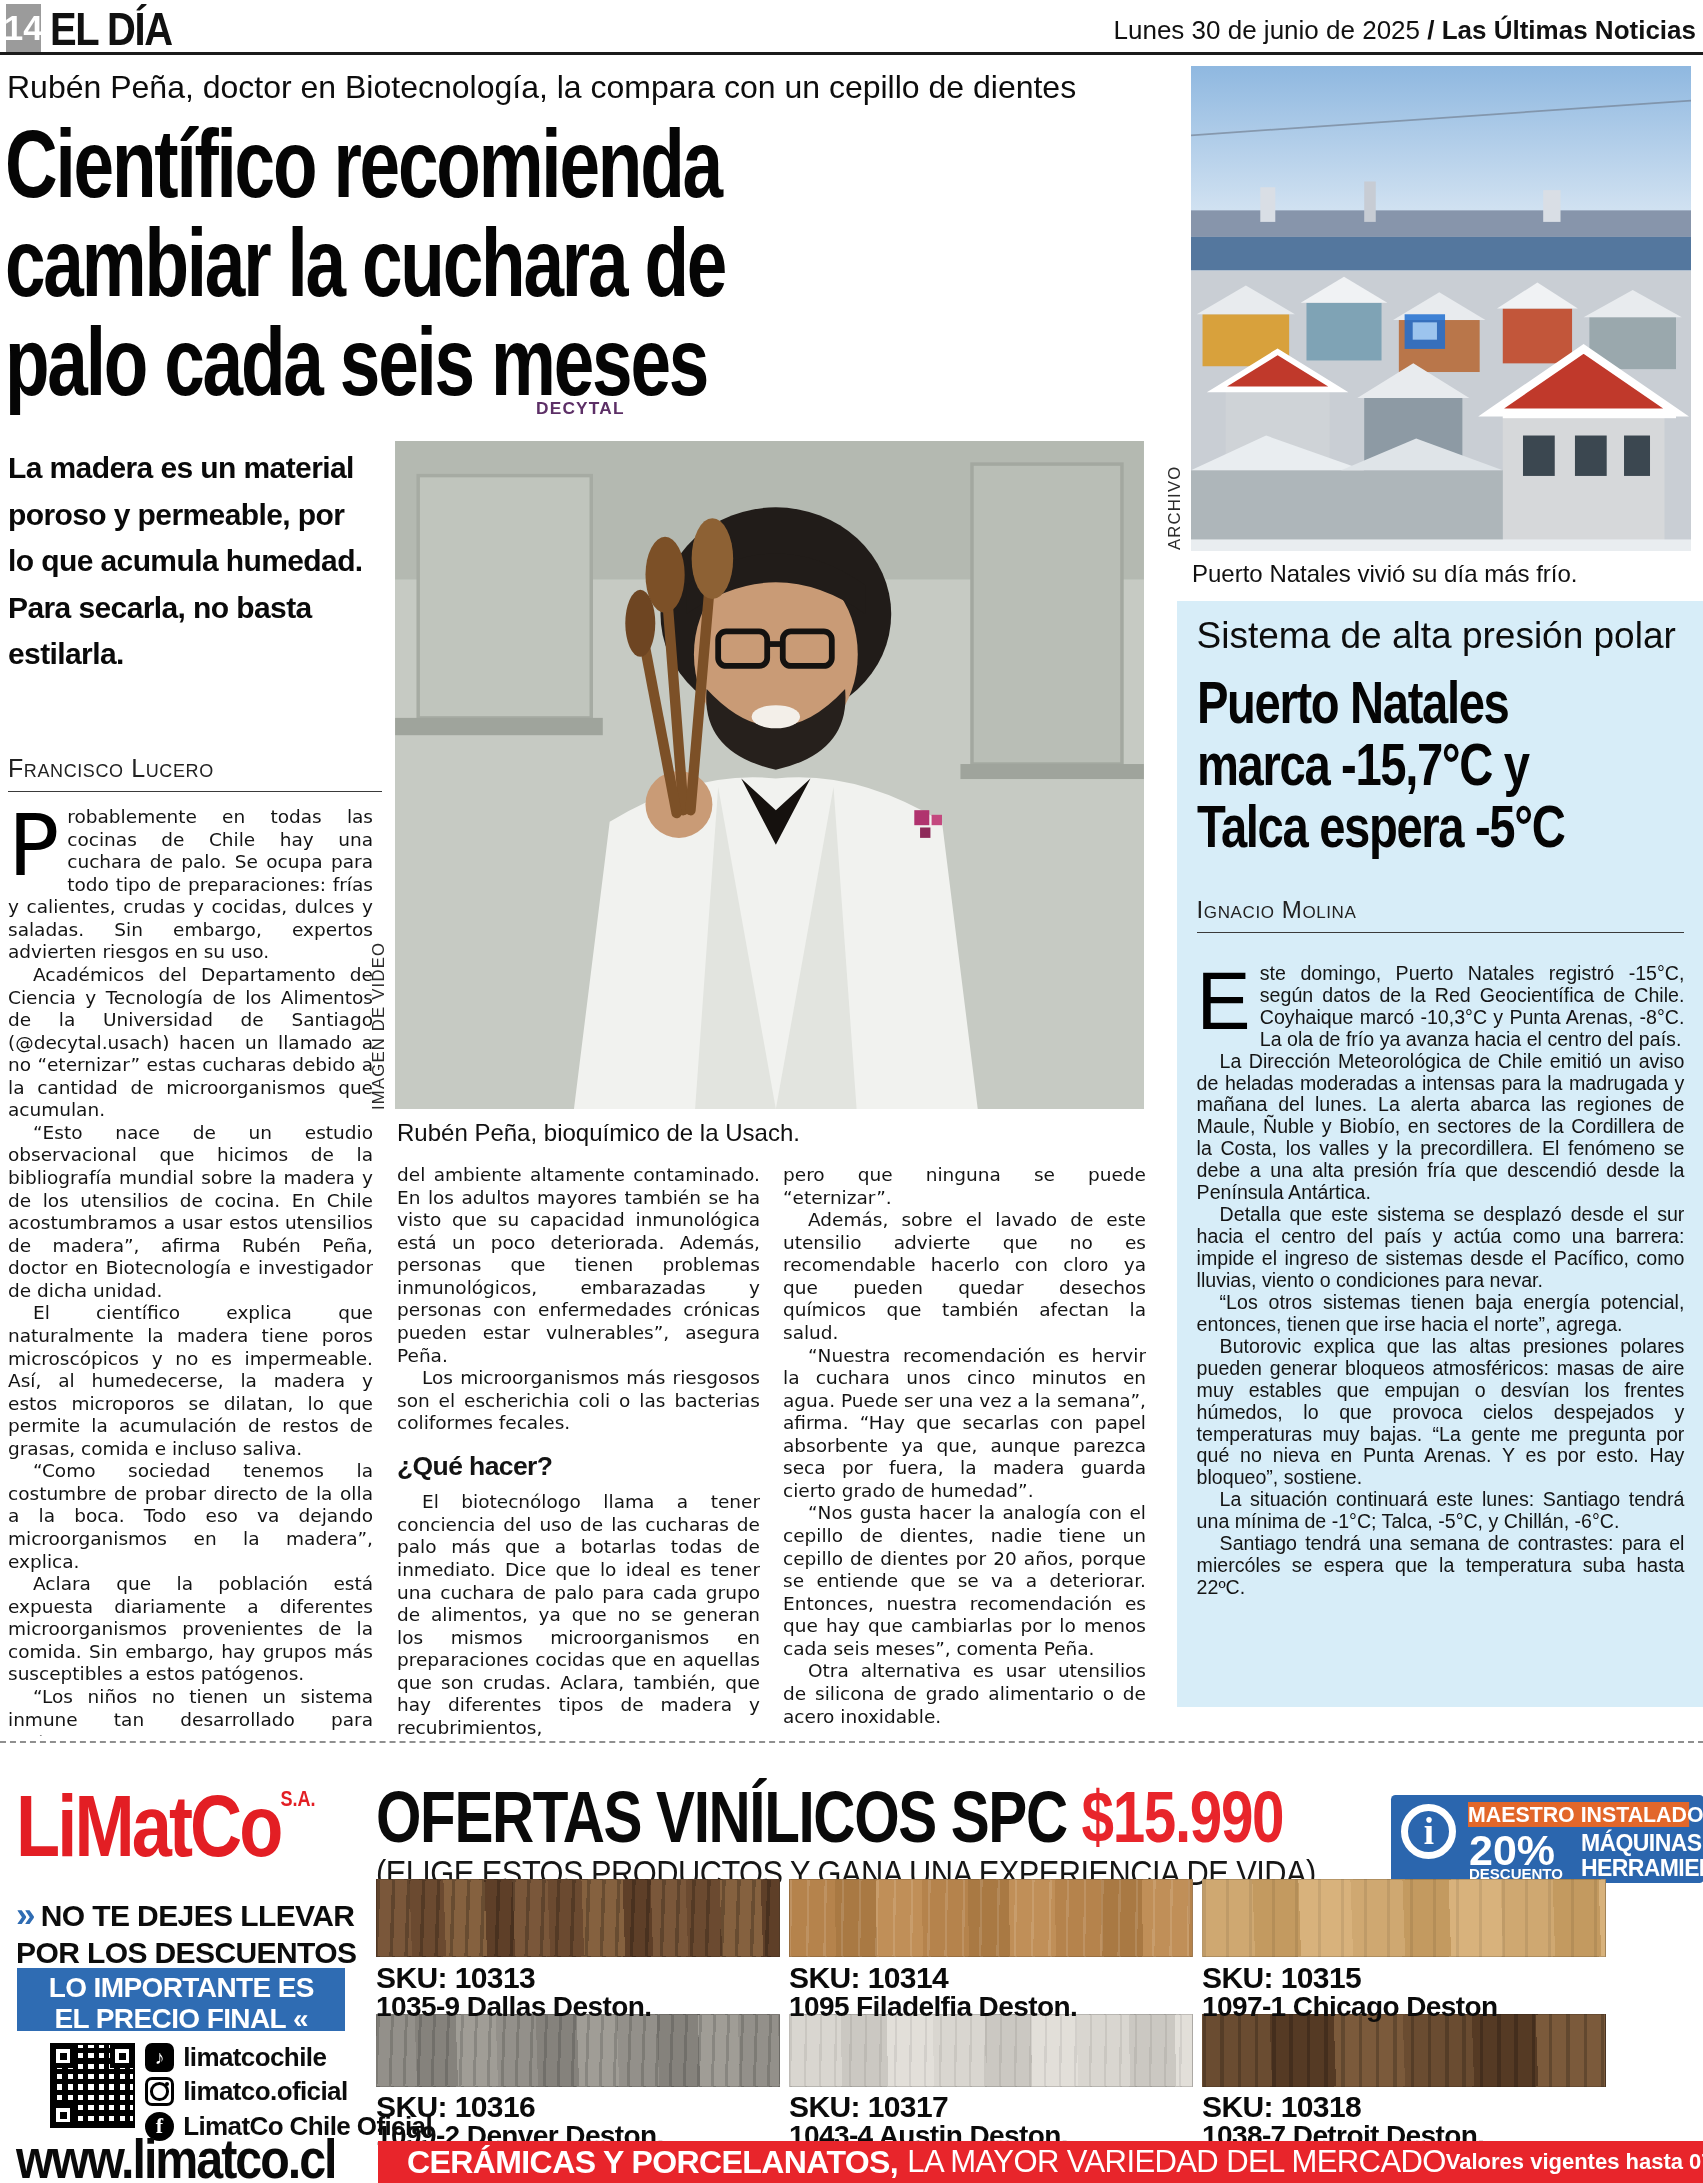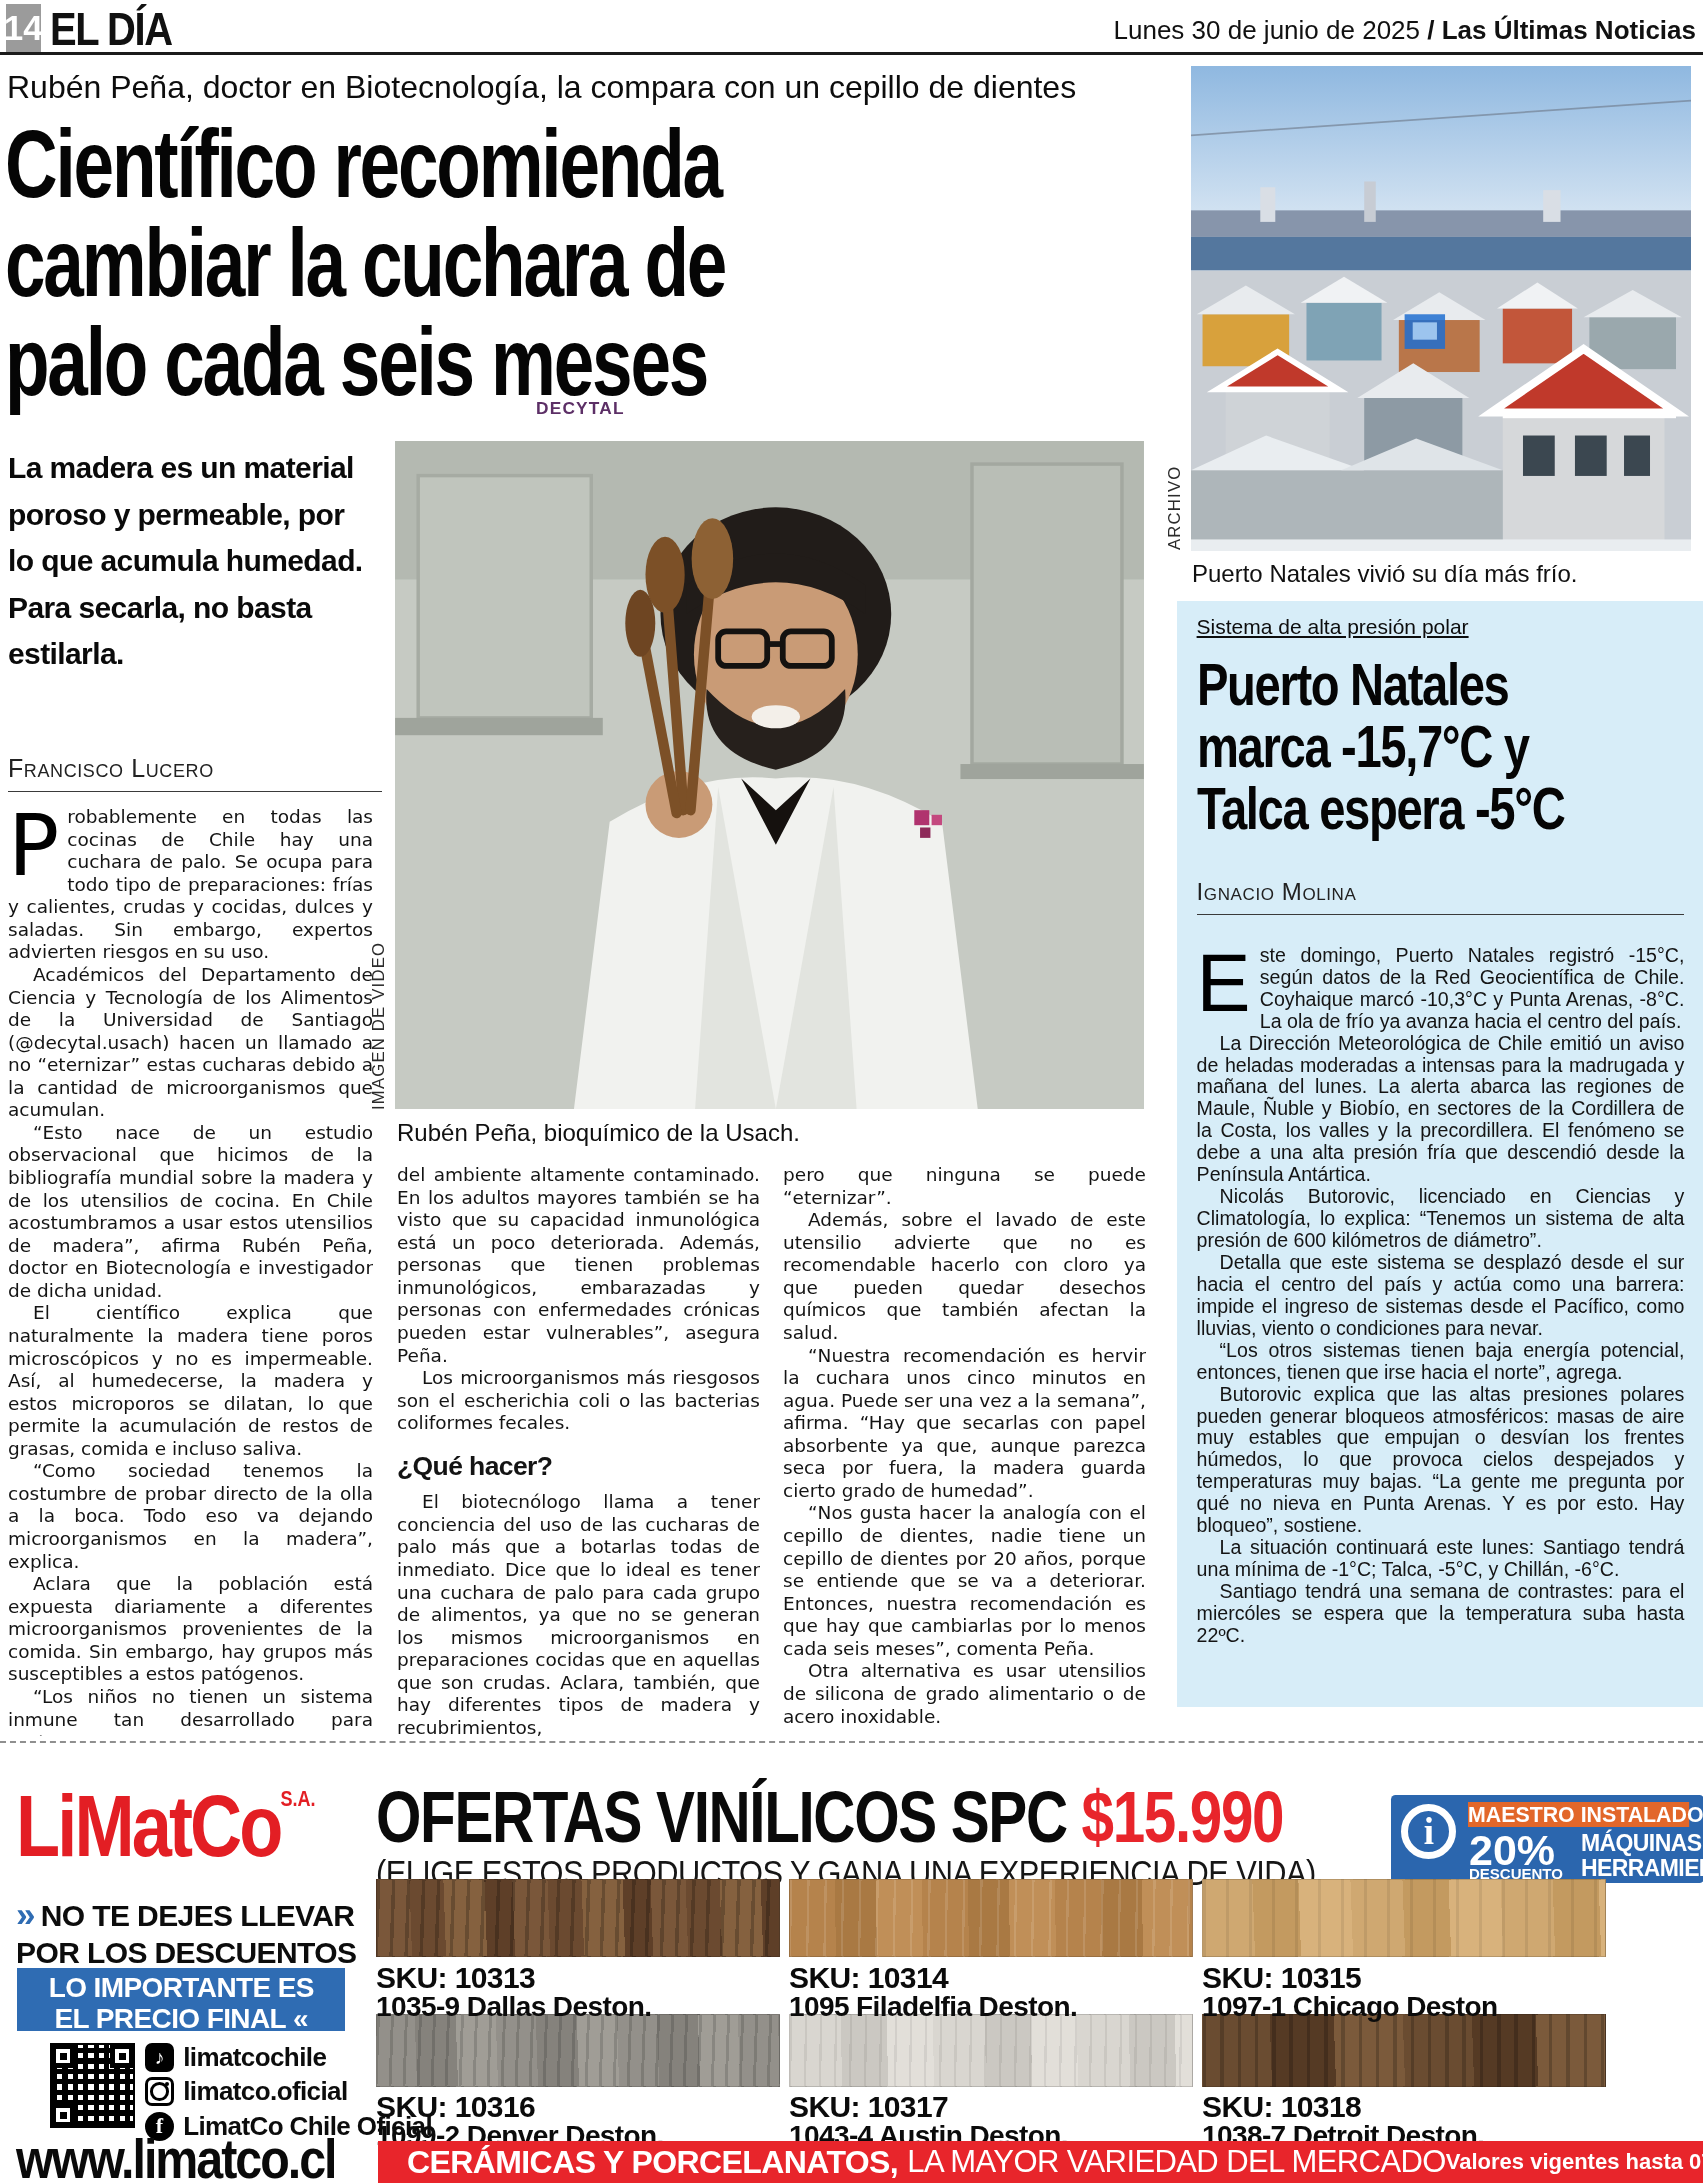--- a/index.html
+++ b/index.html
@@ -42,21 +42,21 @@
              letter-spacing:1.2px; white-space:nowrap; }
   #credit-video { left:369px; top:825px; height:285px; }
   #credit-archivo { left:1165px; top:420px; height:130px; }
   
   #photo-main { position:absolute; left:395px; top:441px; width:749px; height:668px; background:#c3c7c1; overflow:hidden; }
   #coat-logo { position:absolute; left:536px; top:398px; font-size:17.3px; font-weight:bold; color:#5c2f66; letter-spacing:1.2px; }
   #photo-right { position:absolute; left:1191px; top:66px; width:500px; height:485px; background:#a8c6e4; overflow:hidden; }
   
   #caption-right { position:absolute; left:1192px; top:560px; width:508px; }
   #blue-panel { position:absolute; left:1177px; top:601px; width:527px; height:1106px; background:#d7edf8; padding:14px 19.6px 0 19.6px; }
-  .kicker2 { font-size:21px; color:#0d0d0d;text-decoration:underline; }
+  .kicker2 { font-size:37px; color:#0d0d0d; }
   .headline2 { margin-top:16px; }
   .headline2 .hl2 { font-weight:bold; font-size:59px; line-height:1.05; letter-spacing:-1.7px;
                     transform:scaleX(.8); transform-origin:left top; white-space:nowrap; color:#050505; }
   .byline2 { margin-top:37px; font-size:24px; font-variant:small-caps; letter-spacing:0.6px;
              border-bottom:1.7px solid #3a3a3a; padding-bottom:8px; color:#222; }
   .body2 { margin-top:30px; font-size:19.6px; line-height:1.12; text-align:justify; color:#141414; }
   .body2 p { text-indent:23px; }
   .body2 p.noindent { text-indent:0; }
   .dropcap2::first-letter { float:left; font-size:81px; line-height:.8; padding:5.8px 9.2px 0 0; color:#000; }
   
@@ -288,21 +288,20 @@
     <div class="kicker2">Sistema de alta presión polar</div>
     <div class="headline2">
       <div class="hl2">Puerto Natales</div>
       <div class="hl2">marca -15,7°C y</div>
       <div class="hl2">Talca espera -5°C</div>
     </div>
     <div class="byline2">Ignacio Molina</div>
     <div class="body2">
       <p class="noindent dropcap2">Este domingo, Puerto Natales registró -15°C, según datos de la Red Geocientífica de Chile. Coyhaique marcó -10,3°C y Punta Arenas, -8°C. La ola de frío ya avanza hacia el centro del país.</p>
       <p>La Dirección Meteorológica de Chile emitió un aviso de heladas moderadas a intensas para la madrugada y mañana del lunes. La alerta abarca las regiones de Maule, Ñuble y Biobío, en sectores de la Cordillera de la Costa, los valles y la precordillera. El fenómeno se debe a una alta presión fría que descendió desde la Península Antártica.</p>
-      <p>Nicolás Butorovic, licenciado en Ciencias y Climatología, lo explica: “Tenemos un sistema de alta presión de 600 kilómetros de diámetro”.</p>
       <p>Detalla que este sistema se desplazó desde el sur hacia el centro del país y actúa como una barrera: impide el ingreso de sistemas desde el Pacífico, como lluvias, viento o condiciones para nevar.</p>
       <p>“Los otros sistemas tienen baja energía potencial, entonces, tienen que irse hacia el norte”, agrega.</p>
       <p>Butorovic explica que las altas presiones polares pueden generar bloqueos atmosféricos: masas de aire muy estables que empujan o desvían los frentes húmedos, lo que provoca cielos despejados y temperaturas muy bajas. “La gente me pregunta por qué no nieva en Punta Arenas. Y es por esto. Hay bloqueo”, sostiene.</p>
       <p>La situación continuará este lunes: Santiago tendrá una mínima de -1°C; Talca, -5°C, y Chillán, -6°C.</p>
       <p>Santiago tendrá una semana de contrastes: para el miercóles se espera que la temperatura suba hasta 22ºC.</p>
     </div>
   </div>
 
   <div id="separator"></div>
 

